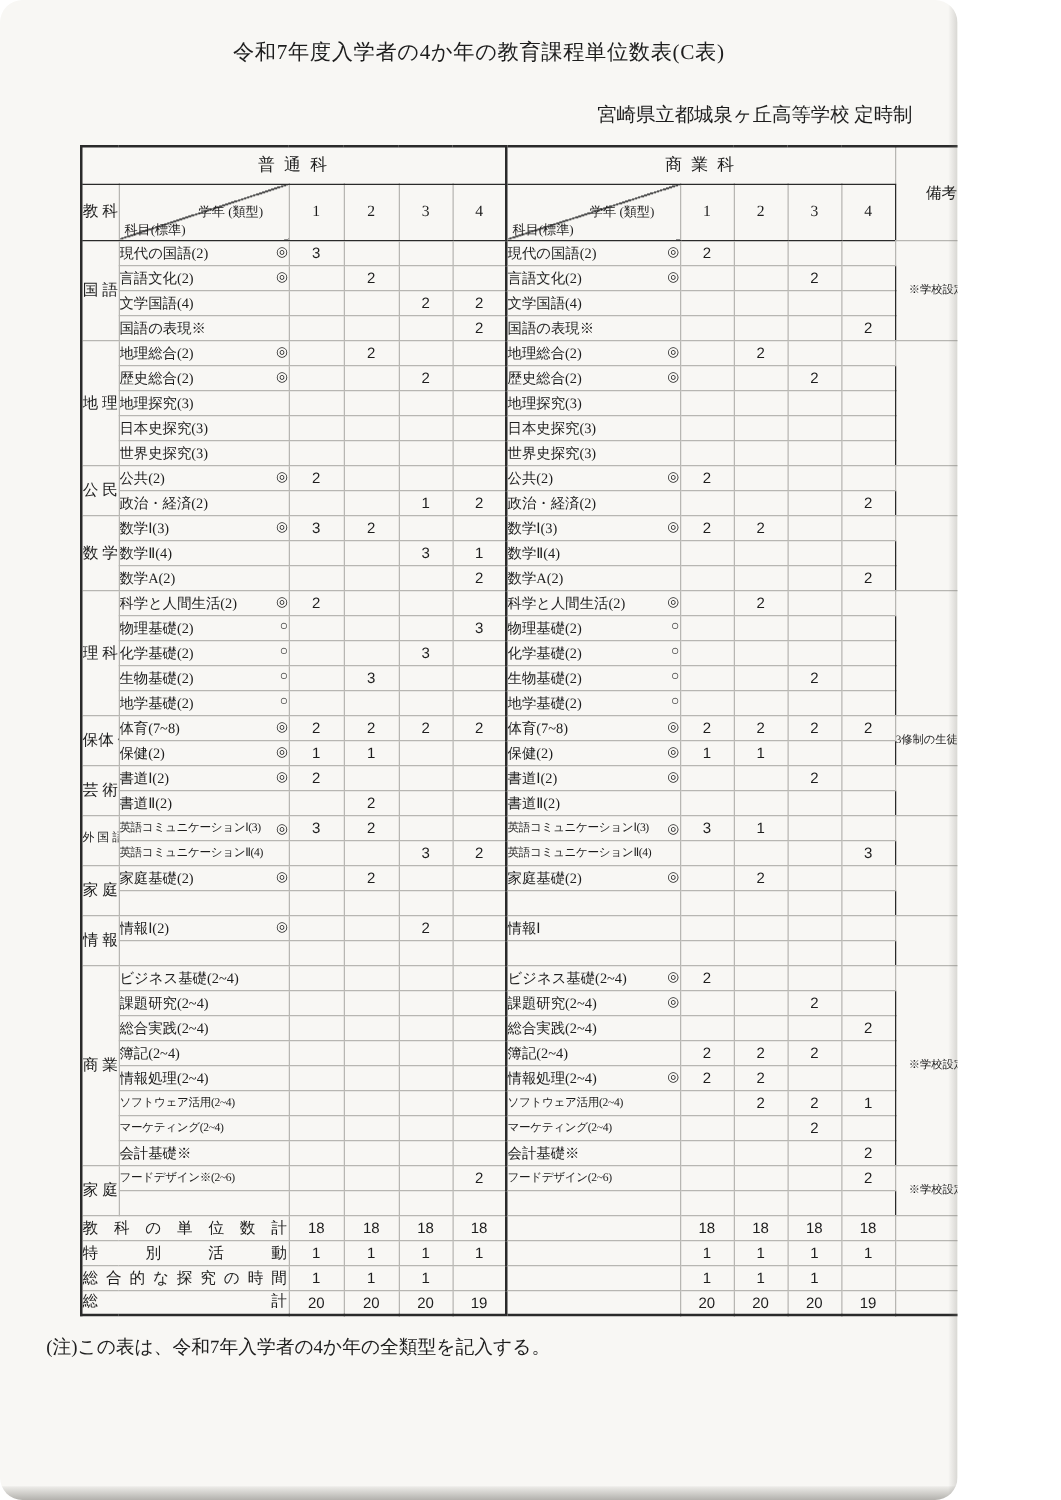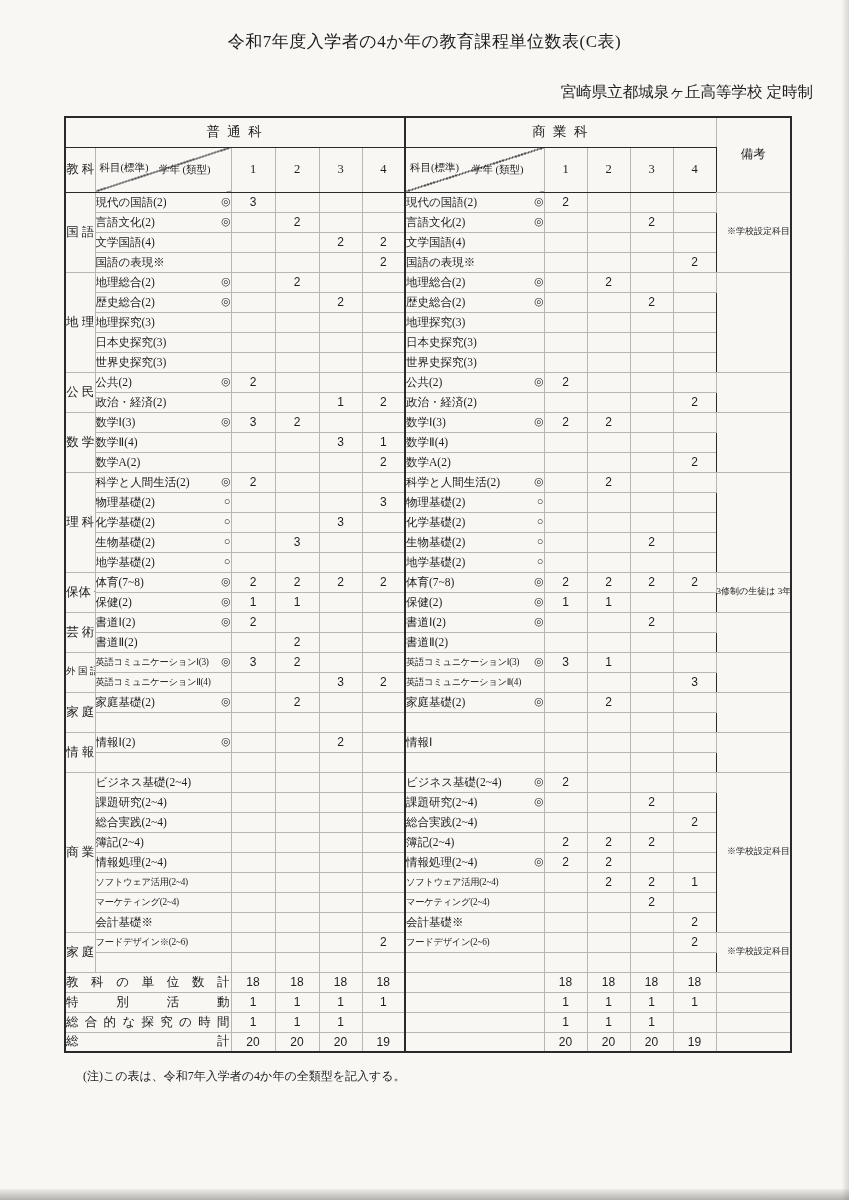--- a/index.html
+++ b/index.html
@@ -1,19 +1,19 @@
 <!DOCTYPE html>
 <html><head>
 <meta charset="utf-8">
 <style>
   html,body { margin:0; padding:0; }
   .page {
-    position:relative; width:849px; height:1200px;
+    position:relative; width:766px; height:1200px;
     background:#f8f7f4; overflow:hidden;
-    font-family:"Liberation Serif", serif; color:#1d1d1d;
+    font-family:"Liberation Serif", serif; color:#1d1d1d;border-radius:18px;
   }
   .page-title { text-align:center; padding-top:30px; font-size:17px; font-weight:normal; letter-spacing:0.5px; }
   .school-line { text-align:right; padding-right:36px; margin-top:29px; font-size:15.5px; }
   table.ctable {
     border-collapse:collapse; table-layout:fixed;
     margin:13px 0 0 64px; width:727px;
     border:2.4px solid #2a2a2a; background:transparent;
   }
   .ctable th, .ctable td {
     border:1px solid #b7b6b2; padding:0; font-weight:normal;
@@ -23,39 +23,39 @@
   .ctable thead tr:nth-child(2) { height:45px; }
   .ctable tbody tr { height:20px; }
   .head-dept { font-size:13.5px; text-align:center; letter-spacing:2px; border-bottom:1.7px solid #2a2a2a !important; }
   .head-remarks { font-size:12.5px; text-align:center; }
   .subject-head { font-size:12.5px; text-align:center; white-space:pre-line; line-height:1.25; }
   .diag {
     position:relative;
     background-image:linear-gradient(to bottom right, transparent calc(50% - 0.7px), #4a4a4a calc(50% - 0.7px), #4a4a4a calc(50% + 0.7px), transparent calc(50% + 0.7px));
   }
   .diag-top { position:absolute; top:3px; right:20px; font-size:10.5px;margin-top:12px; }
-  .diag-bottom { position:absolute; bottom:17px; left:4px; font-size:10.5px; }
+  .diag-bottom { position:absolute; bottom:1px; left:4px; font-size:10.5px; }
   .year-head { font-size:12.5px; text-align:center; }
   thead tr:nth-child(2) th { border-bottom:1.8px solid #2a2a2a; }
   .subject-cell { font-size:12.5px; text-align:center; white-space:pre-line; line-height:1.18; }
   .subject-cell.small-sub { font-size:9.5px; line-height:1.25; }
   .name-cell { font-size:11.5px; padding:0 4px 0 6px; text-align:left; }
   .name-cell .mark { float:right; font-size:11px; }
   .name-cell .long { font-size:9.3px; letter-spacing:-0.3px; }
   .unit-cell { font-size:12px; text-align:center; font-family:"Liberation Sans", sans-serif; }
   .remark-cell { font-size:9px; line-height:1.25; padding:1px 3px; white-space:pre-line; text-align:right; }
   .al-top { vertical-align:top; }
   .al-bottom { vertical-align:bottom; }
   tr.sec-first > td { border-top:1.8px solid #2a2a2a; }
   tr.total-row { height:20px; }
   tr.total-row > td { border-top:1.9px solid #2a2a2a;margin-left:33px; }
   .total-label { font-size:12.5px; padding:0 9px; text-align:justify; text-align-last:justify; letter-spacing:1px; }
   .bdl  { border-left:1.8px solid #2a2a2a !important; }
   .bdl2 { border-left:2.2px solid #2a2a2a !important; }
-  .footnote { margin:15px 0 0 83px; font-size:12px; }
+  .footnote { margin:15px 0 0 37px; font-size:15px; }
   .scan-edge-bottom { position:absolute; left:0; right:0; bottom:0; height:11px; background:linear-gradient(to bottom, rgba(120,118,112,0.08), rgba(110,108,102,0.5)); }
   .scan-edge-right { position:absolute; top:0; bottom:0; right:0; width:7px; background:linear-gradient(to right, rgba(120,118,112,0.02), rgba(120,118,112,0.25)); }
 </style>
 </head>
 <body>
 
 <div class="page">
   <div class="page-title">令和7年度入学者の4か年の教育課程単位数表(C表)</div>
   <div class="school-line">宮崎県立都城泉ヶ丘高等学校 定時制</div>
   <table class="ctable">

